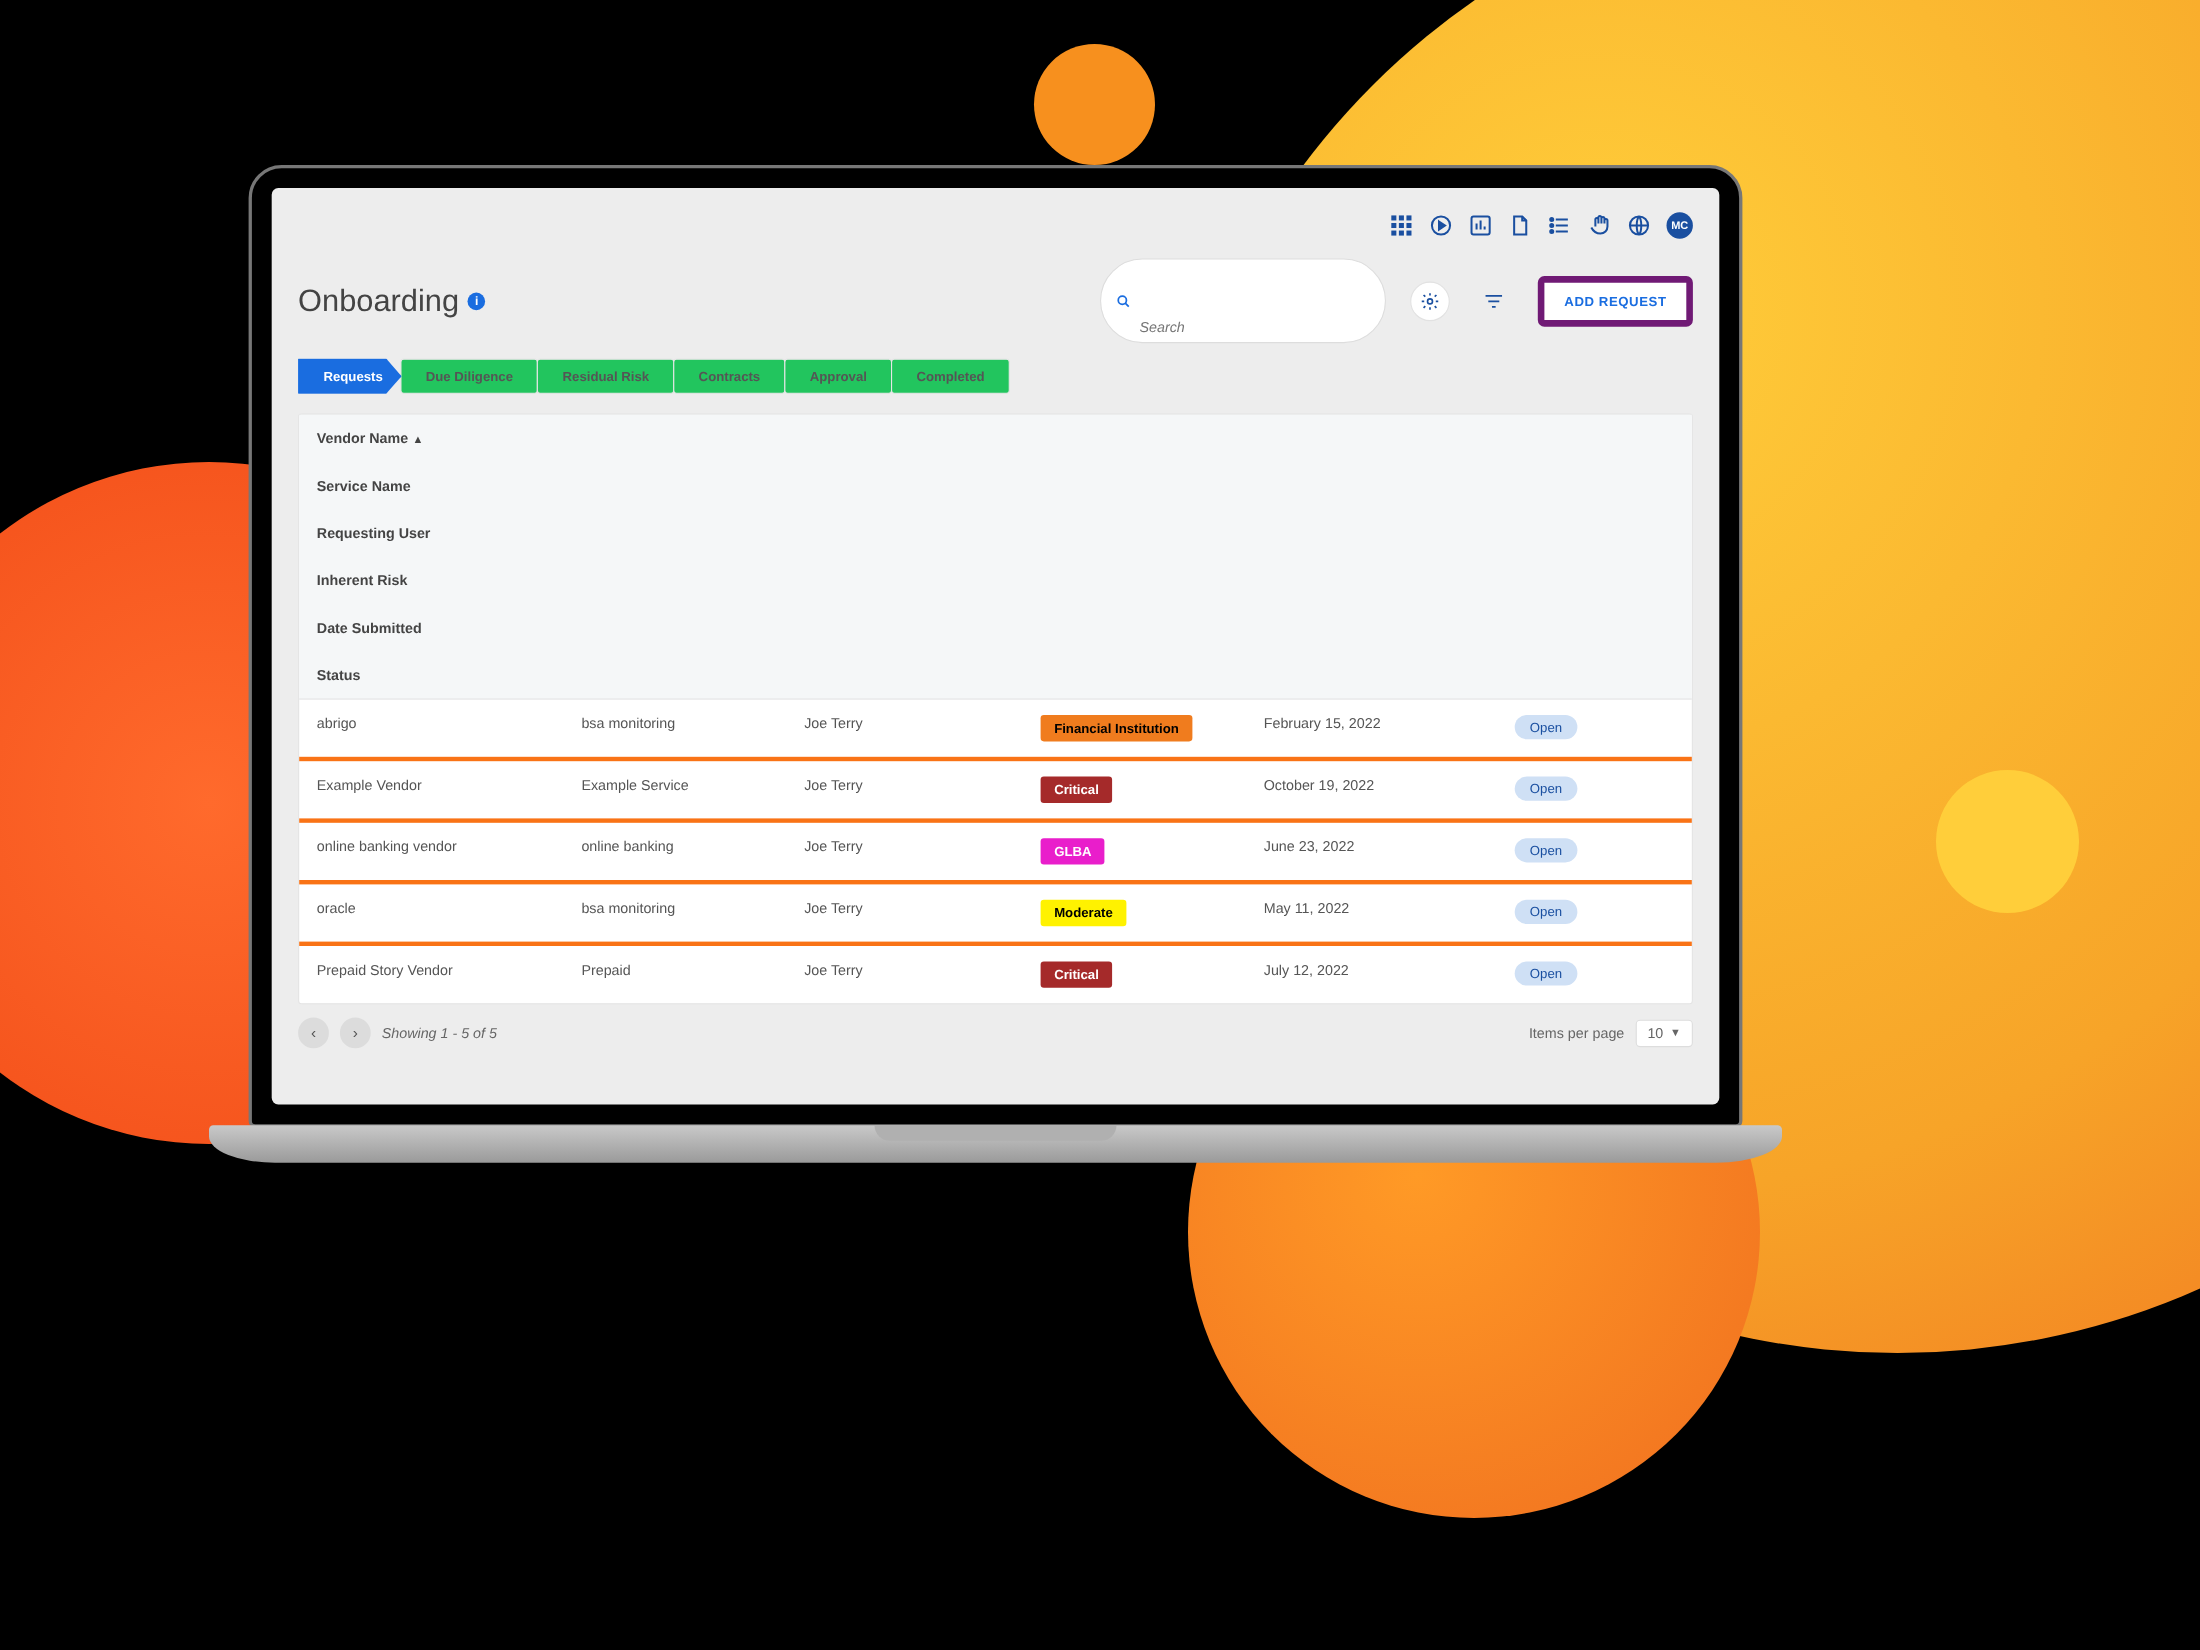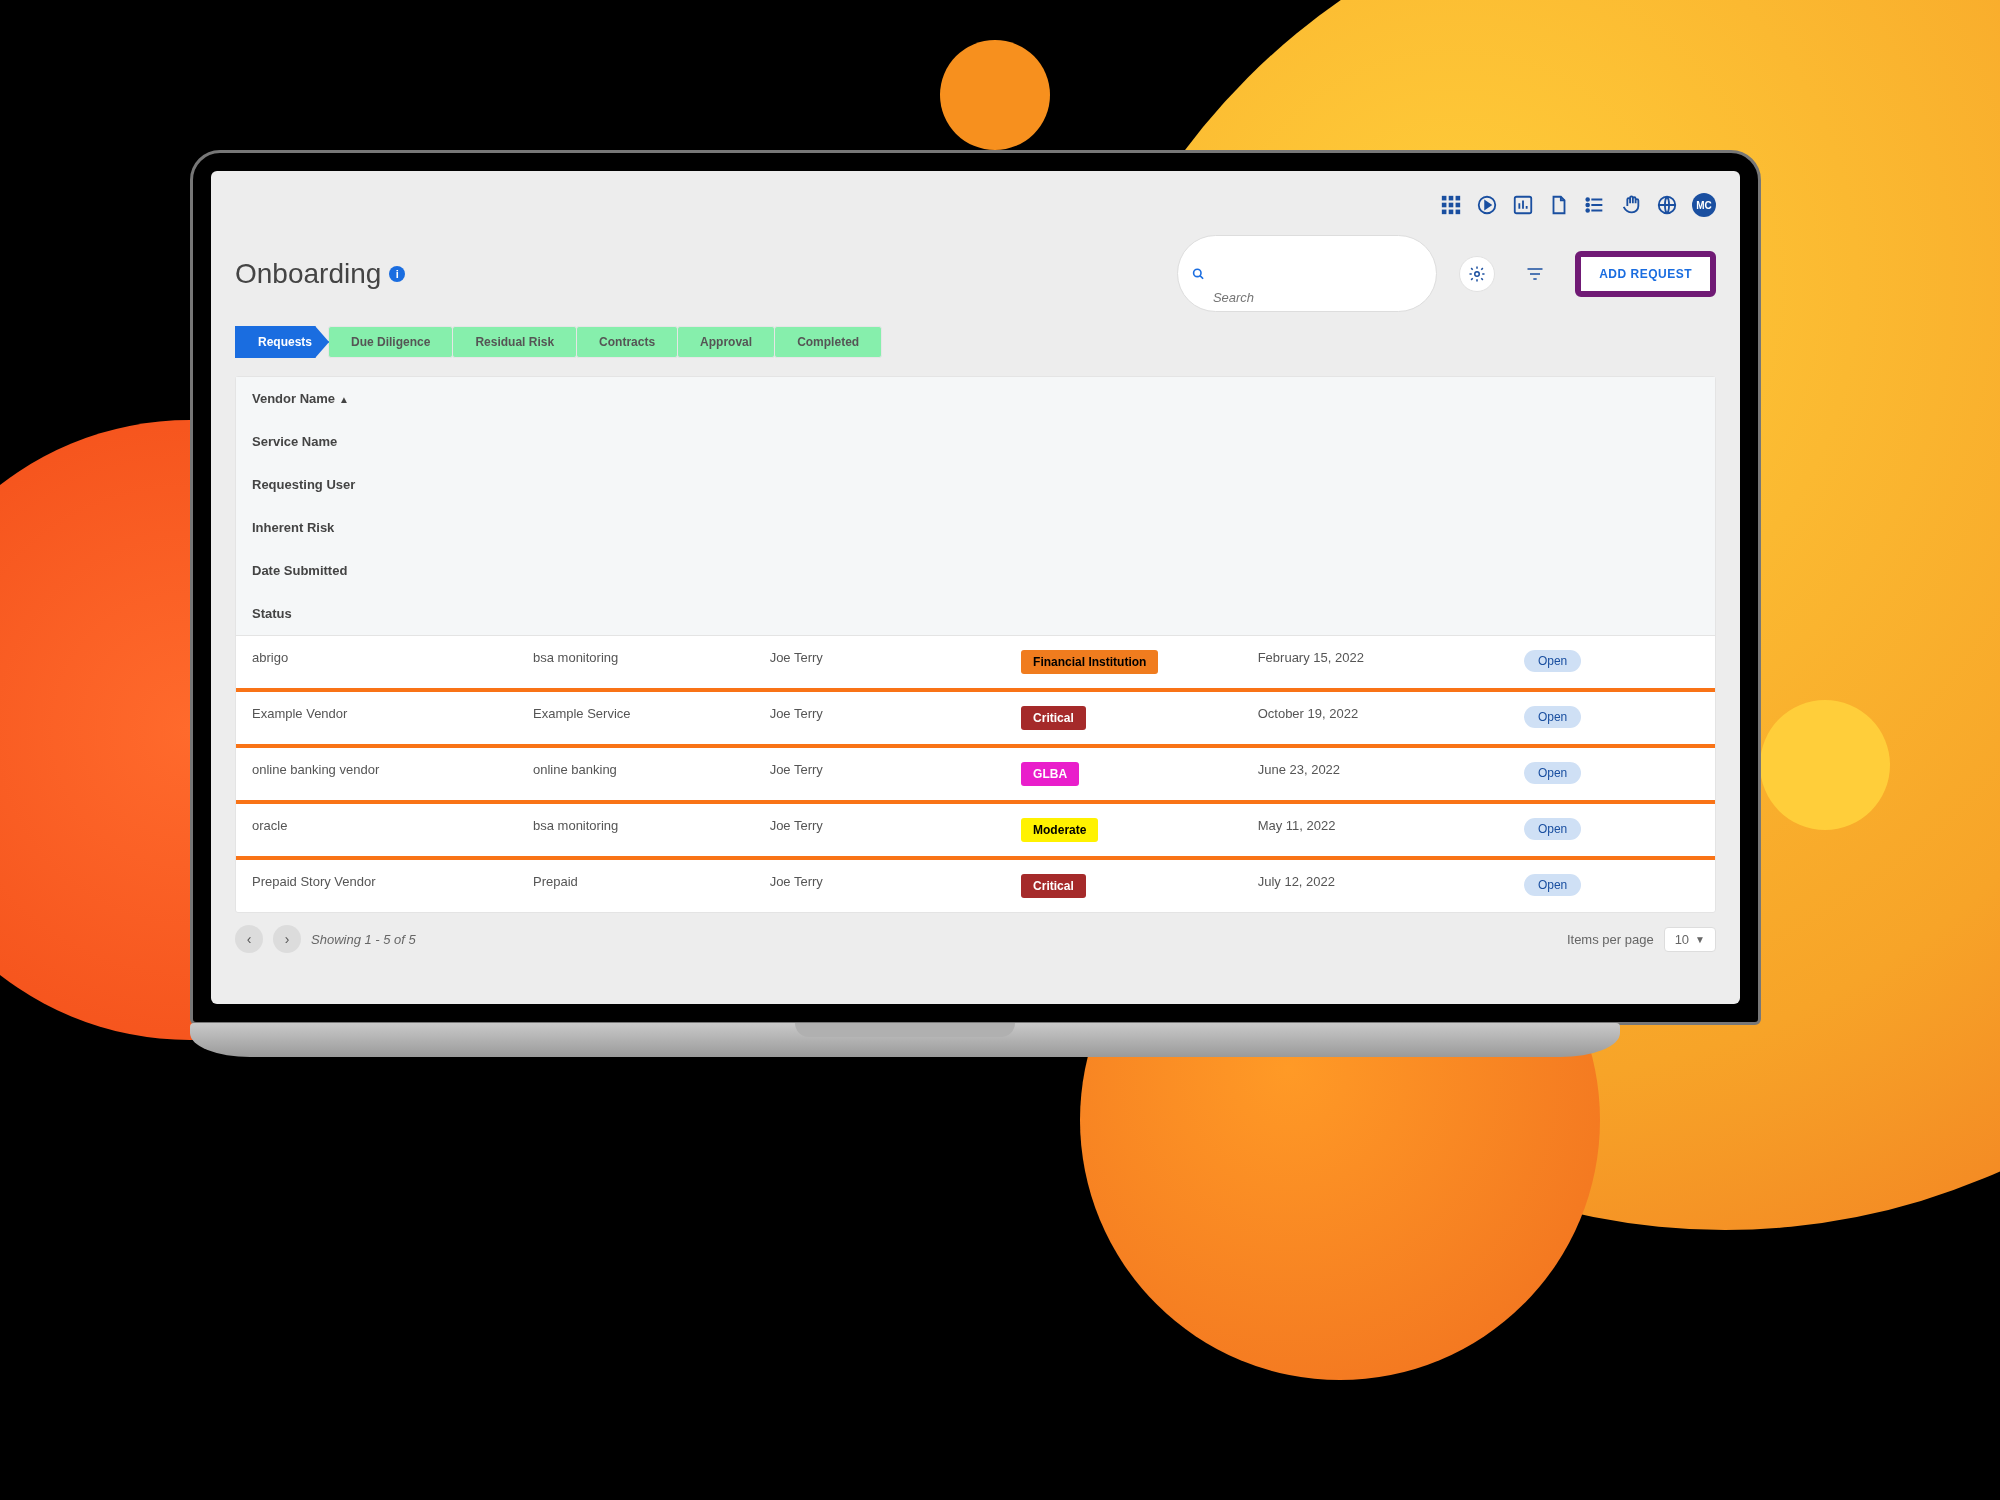--- a/index.html
+++ b/index.html
@@ -44,21 +44,21 @@
   }
 
   
   .laptop {
     position: absolute;
     left: 190px; top: 150px;
     width: 1430px; height: 970px;
     z-index: 2;
   }
   .lid {
-    width: 1571px; height: 875px;
+    width: 1358px; height: 875px;
     margin: 0 auto;
     border: 3px solid #777;
     border-radius: 30px 30px 6px 6px;
     background: #000;
     padding: 18px;
   }
   .screen {
     width: 100%; height: 100%;
     background: #ededed;
     border-radius: 6px;
@@ -134,21 +134,21 @@
     background: #fff; border: 6px solid #701a75;
     border-radius: 6px; padding: 10px 18px;
     color: #1a6de0; font-weight: 700; font-size: 12px;
     letter-spacing: 0.5px; cursor: pointer;
   }
 
   
   .tabs { display: flex; padding: 0 6px 18px 6px; }
   .tab {
     padding: 8px 22px; font-size: 12px; font-weight: 600;
-    background: #86efac; border: 1px solid #e6e6e6;
+    background: #22c55e; border: 1px solid #e6e6e6;
     color: #555; position: relative;
     cursor: pointer;
   }
   .tab:not(:first-child) { margin-left: -1px; }
   .tab.active {
     background: #1a6de0; color: #fff; border-color: #1a6de0;
     clip-path: polygon(0 0, calc(100% - 14px) 0, 100% 50%, calc(100% - 14px) 100%, 0 100%);
     padding-right: 16px;
     z-index: 2;
   }

